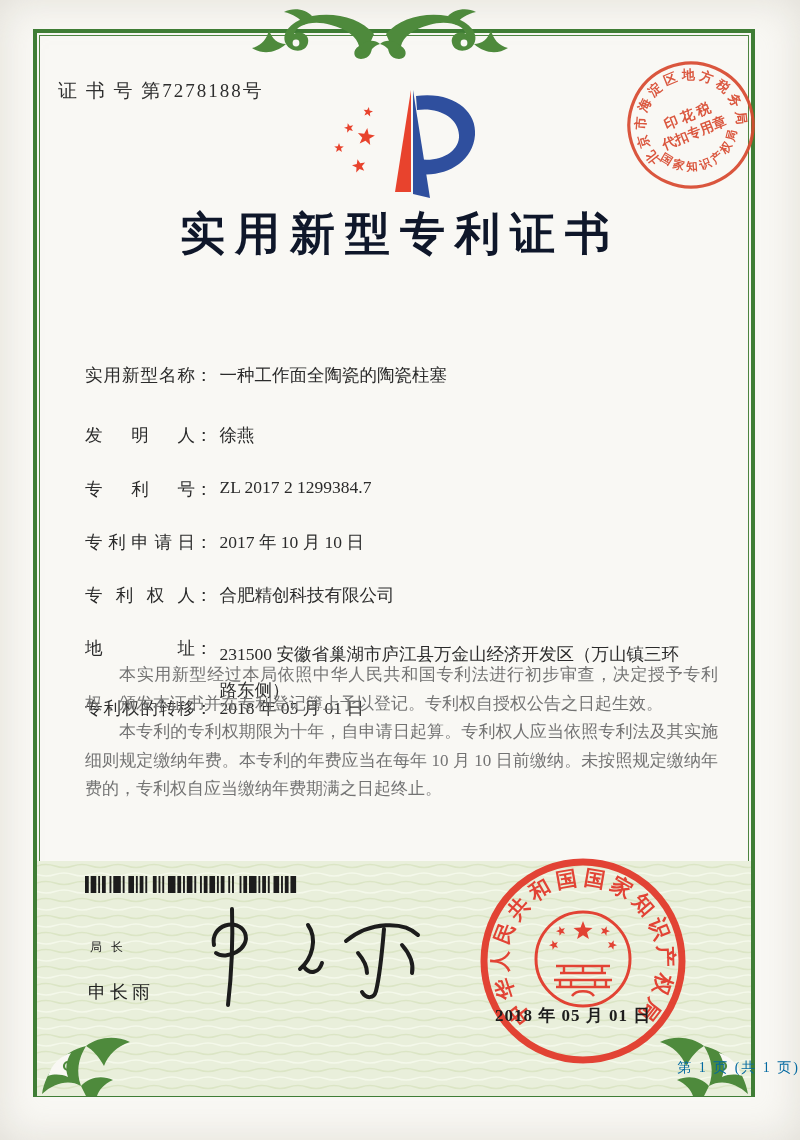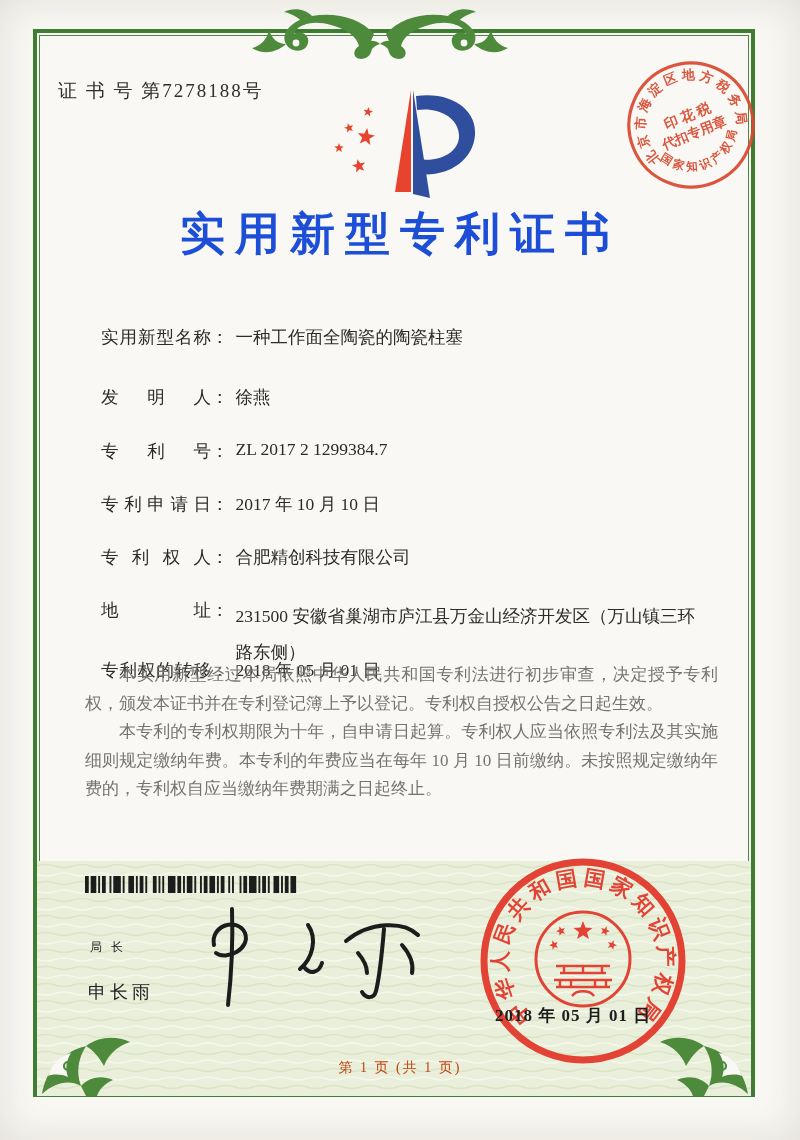--- a/index.html
+++ b/index.html
@@ -19,45 +19,45 @@
   #corn-l{left:38px;top:1026px;width:96px;height:70px;}
   #corn-r{left:656px;top:1026px;width:96px;height:70px;transform:scaleX(-1);}
   
   #certno{position:absolute;left:58px;top:78px;font-size:19px;letter-spacing:2px;color:#2e2e2e;}
   
   #taxstamp{position:absolute;left:616px;top:50px;width:150px;height:150px;transform:rotate(-22deg);opacity:.92;}
   
   #logo{position:absolute;left:316px;top:86px;width:175px;height:118px;}
   
   #title{position:absolute;left:0;right:0;top:204px;text-align:center;font-size:45px;font-weight:700;
-         letter-spacing:10px;color:#1d4ed8;}
+         letter-spacing:10px;color:#0f172a;}
   
   #fields{position:absolute;left:85px;top:325px;width:640px;font-size:17.5px;color:#2b2b2b;}
-  .frow{position:absolute;left:16px;white-space:nowrap;}
+  .frow{position:absolute;left:0;white-space:nowrap;margin-top:38px;}
   .flabel{display:inline-block;width:110px;text-align:justify;text-align-last:justify;vertical-align:top;}
   .fcolon{display:inline-block;vertical-align:top;}
   .fvalue{display:inline-block;padding-left:7px;vertical-align:top;}
   .fvalue.addr{width:475px;white-space:normal;line-height:36px;}
   .grant-right{position:absolute;left:370px;top:0;white-space:nowrap;}
   .grant-right .flabel{width:100px;}
   
   #paras{position:absolute;left:85px;top:661px;width:633px;}
   #paras p{margin:0;font-size:17px;line-height:28.5px;text-align:justify;text-indent:2em;color:#737373;}
   
   #barcode{position:absolute;left:85px;top:876px;width:213px;height:17px;}
   
   #post{position:absolute;left:90px;top:939px;font-size:12px;letter-spacing:9px;color:#222;}
   #oname{position:absolute;left:88px;top:980px;font-size:18px;letter-spacing:4px;color:#222;text-align:right;}
   #sig{position:absolute;left:188px;top:901px;width:252px;height:112px;}
   
   #seal{position:absolute;left:468px;top:846px;width:230px;height:230px;opacity:.95;}
   #sealdate{position:absolute;left:480px;top:1004px;width:186px;text-align:center;font-size:17px;
             letter-spacing:1px;color:#1d1d1d;font-weight:600;}
   
-  #footer{position:absolute;left:0;right:0;top:1059px;text-align:center;font-size:14px;letter-spacing:2px;color:#c2410c;}
+  #footer{position:absolute;left:0;right:0;top:1059px;text-align:right;font-size:14px;letter-spacing:2px;color:#0369a1;}
   svg text{font-family:"Liberation Serif","DejaVu Serif",serif;}
 </style>
 </head>
 <body>
 
 <div id="paper">
 
   <div id="frame">
     <div class="inner"></div>
   </div>

